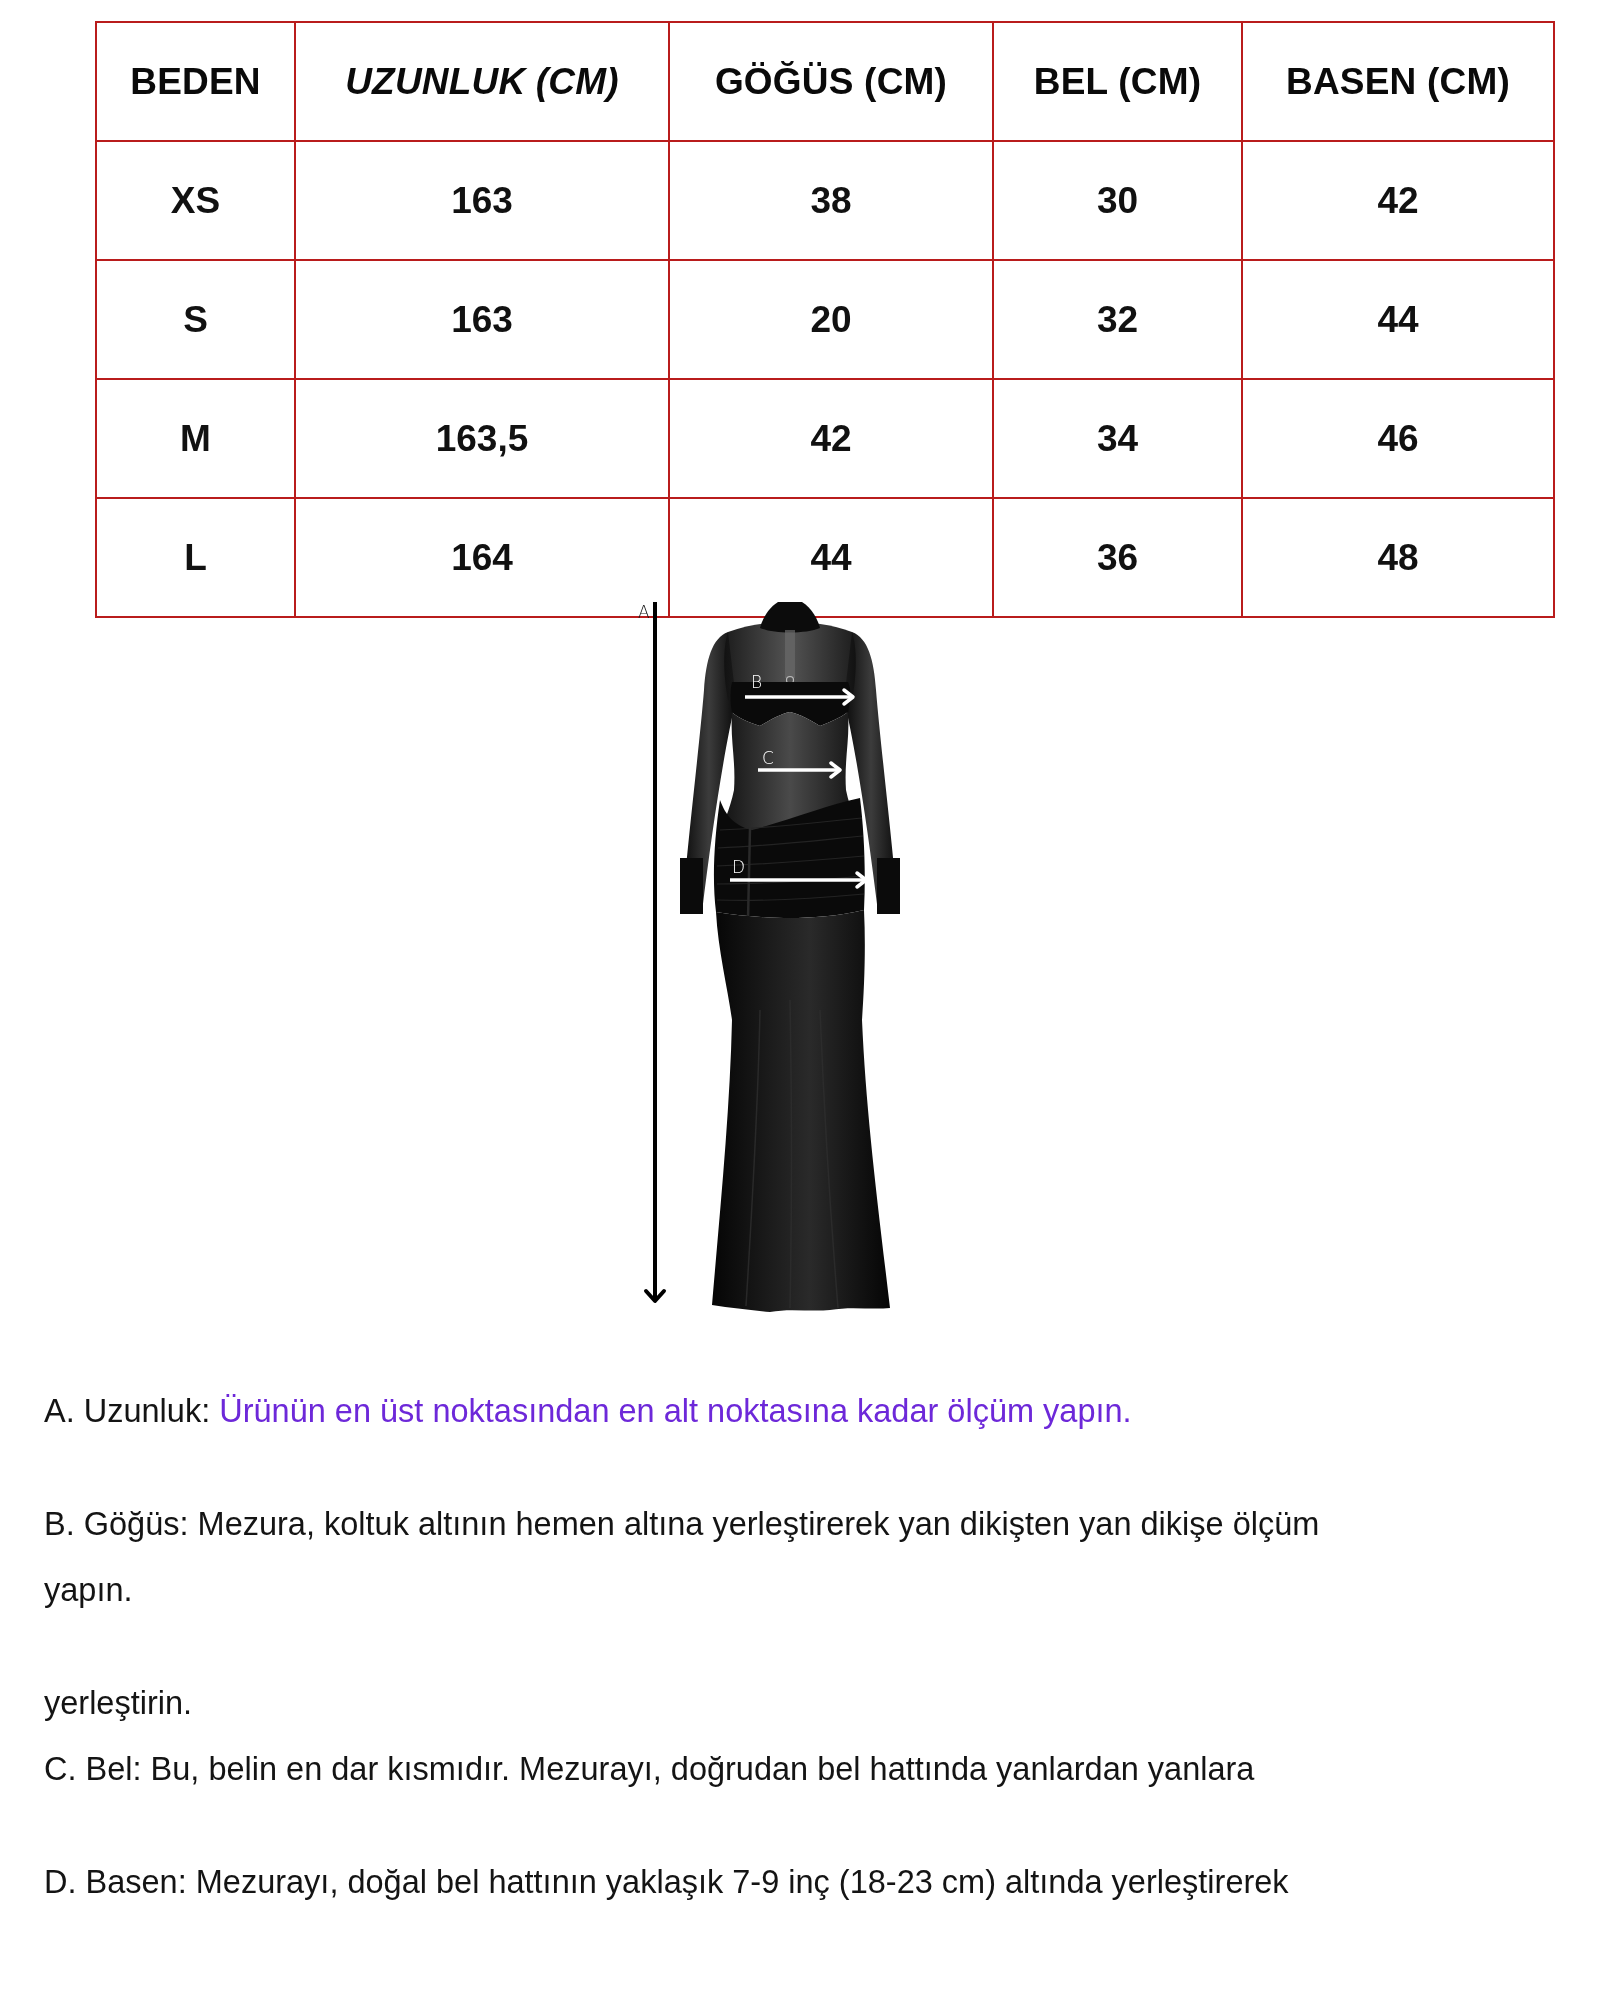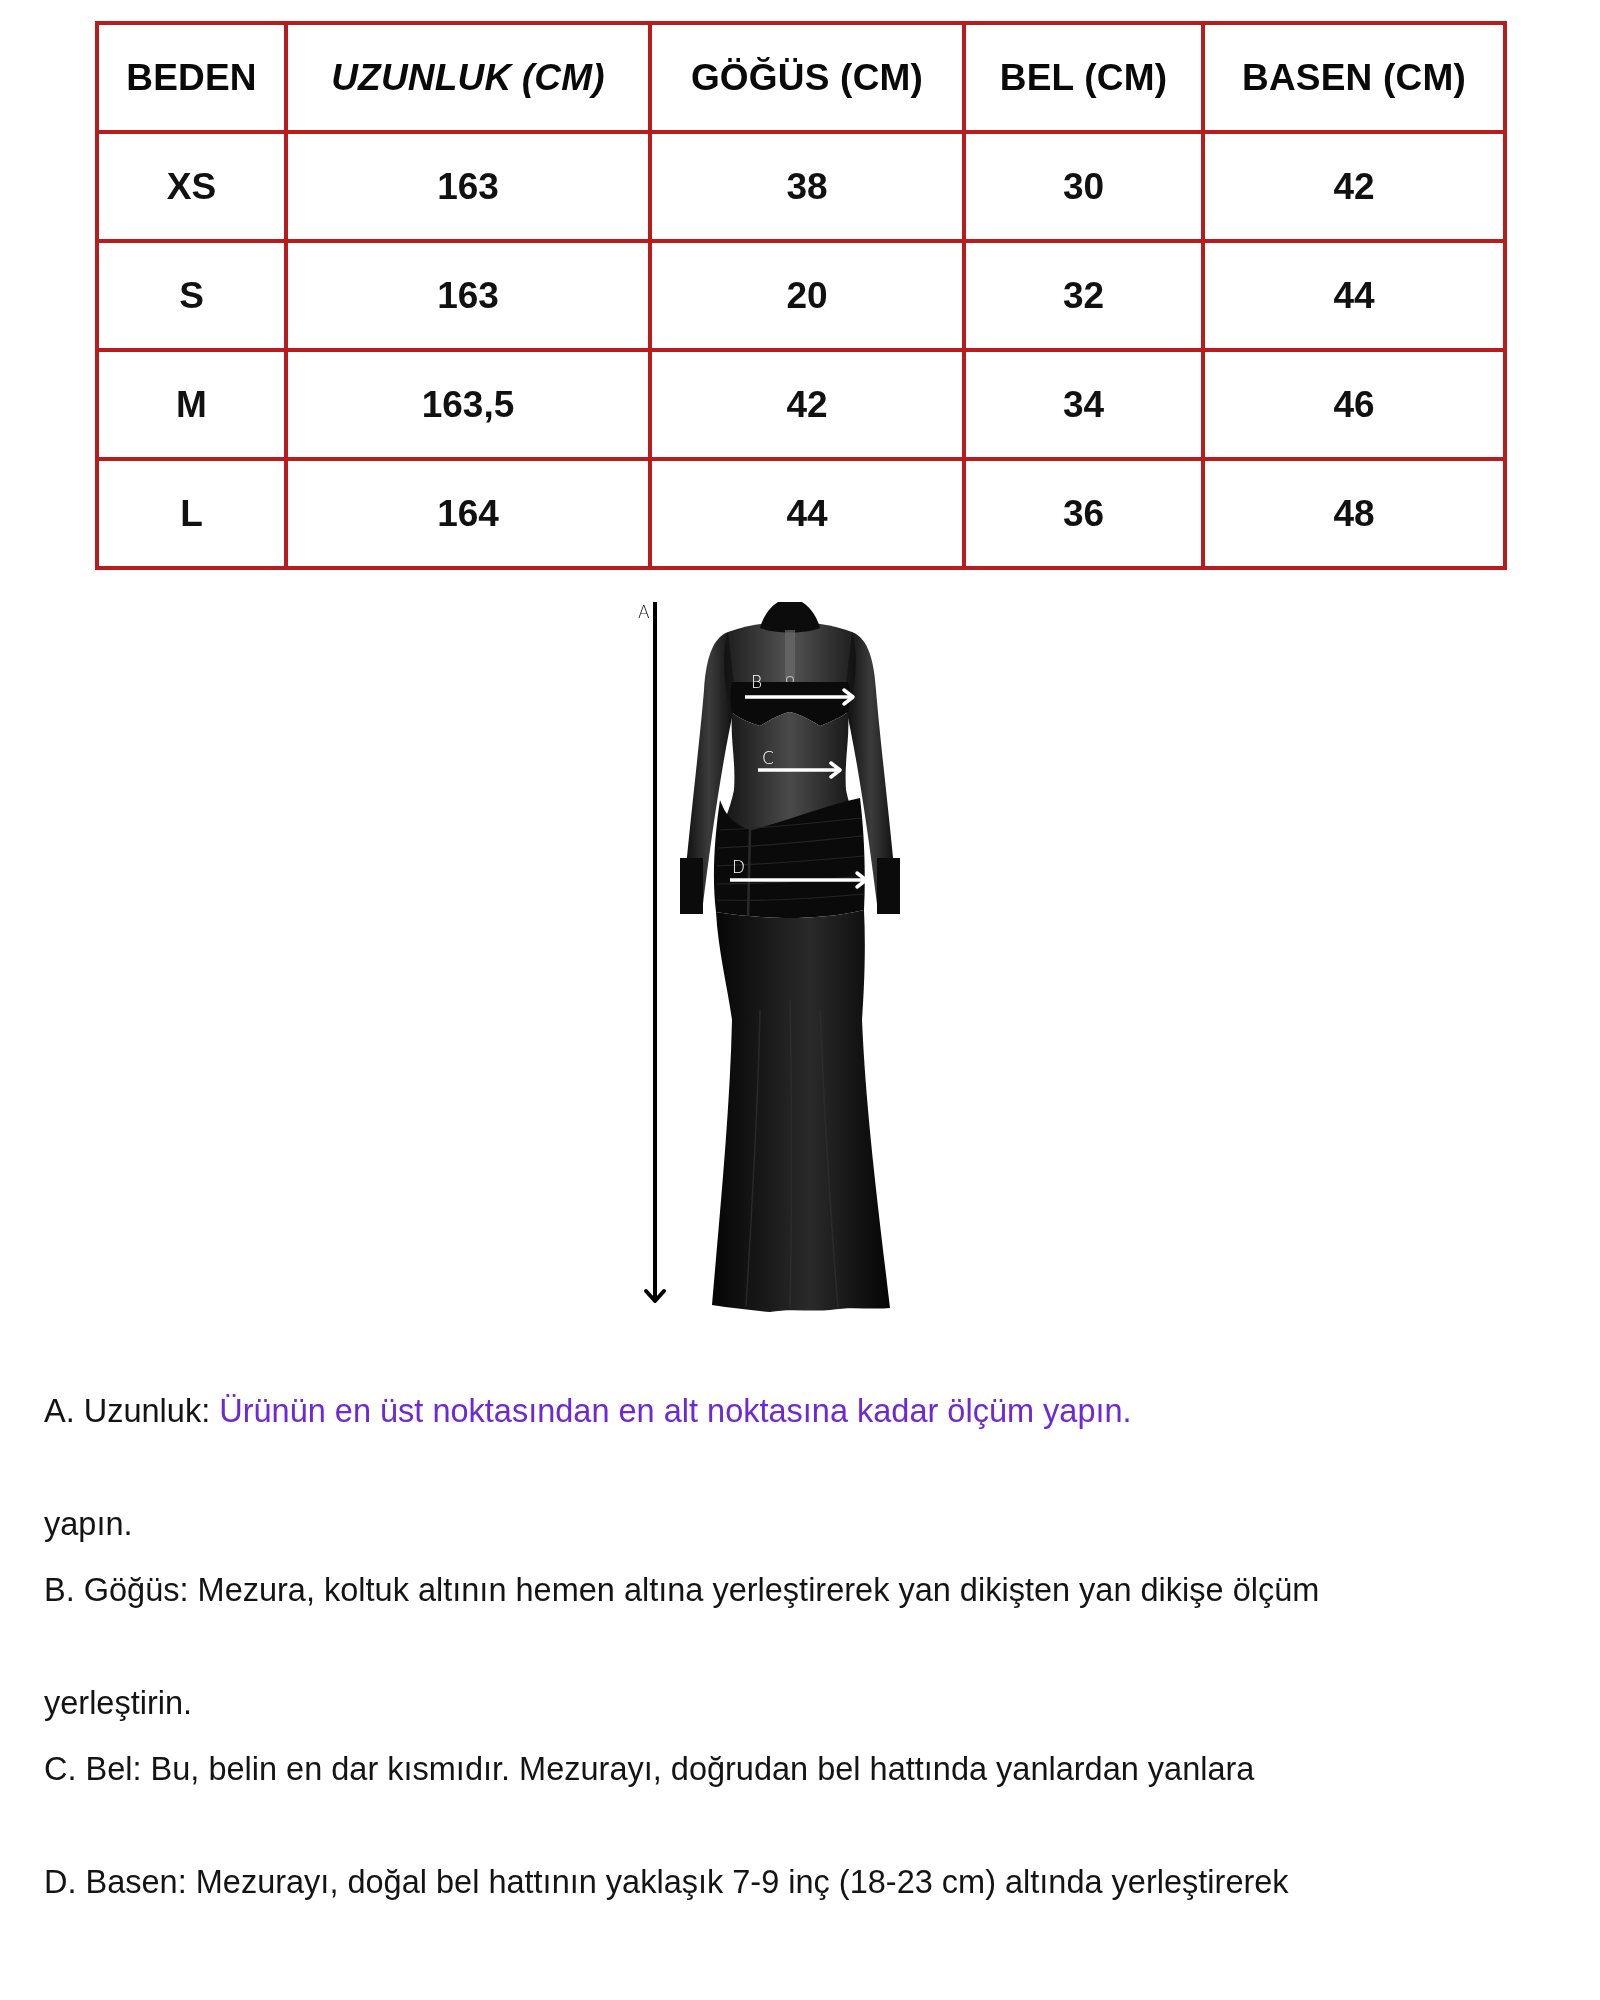--- a/index.html
+++ b/index.html
@@ -18,24 +18,24 @@
 
   
   .size-table {
     position: absolute;
     left: 95px;
     top: 21px;
     border-collapse: collapse;
     table-layout: fixed;
   }
   .size-table td, .size-table th {
-    border: 4px solid #b91c1c;
+    border: 2px solid #b91c1c;
     text-align: center;
     vertical-align: middle;
-    padding: 0;
+    padding: 6px;
   }
   .size-table th {
     height: 105px;
     font-weight: 700;
     font-size: 37px;
     color: #0a0a0a;
     letter-spacing: 0.2px;
   }
   .size-table td {
     height: 105px;
@@ -211,25 +211,25 @@
 </div>
 
 <div class="instructions">
   <p class="instr">
     <span class="line">
       <span class="term">A. Uzunluk:</span>
       <span class="desc-slate">Ürünün en üst noktasından en alt noktasına kadar ölçüm yapın.</span>
     </span>
   </p>
   <p class="instr">
-    <span class="line">yapın.</span>
     <span class="line">
       <span class="term">B. Göğüs:</span>
       <span>Mezura, koltuk altının hemen altına yerleştirerek yan dikişten yan dikişe ölçüm</span>
     </span>
+    <span class="line">yapın.</span>
   </p>
   <p class="instr">
     <span class="line">yerleştirin.</span>
     <span class="line">
       <span class="term">C. Bel:</span>
       <span>Bu, belin en dar kısmıdır. Mezurayı, doğrudan bel hattında yanlardan yanlara</span>
     </span>
   </p>
   <p class="instr">
     <span class="line">

